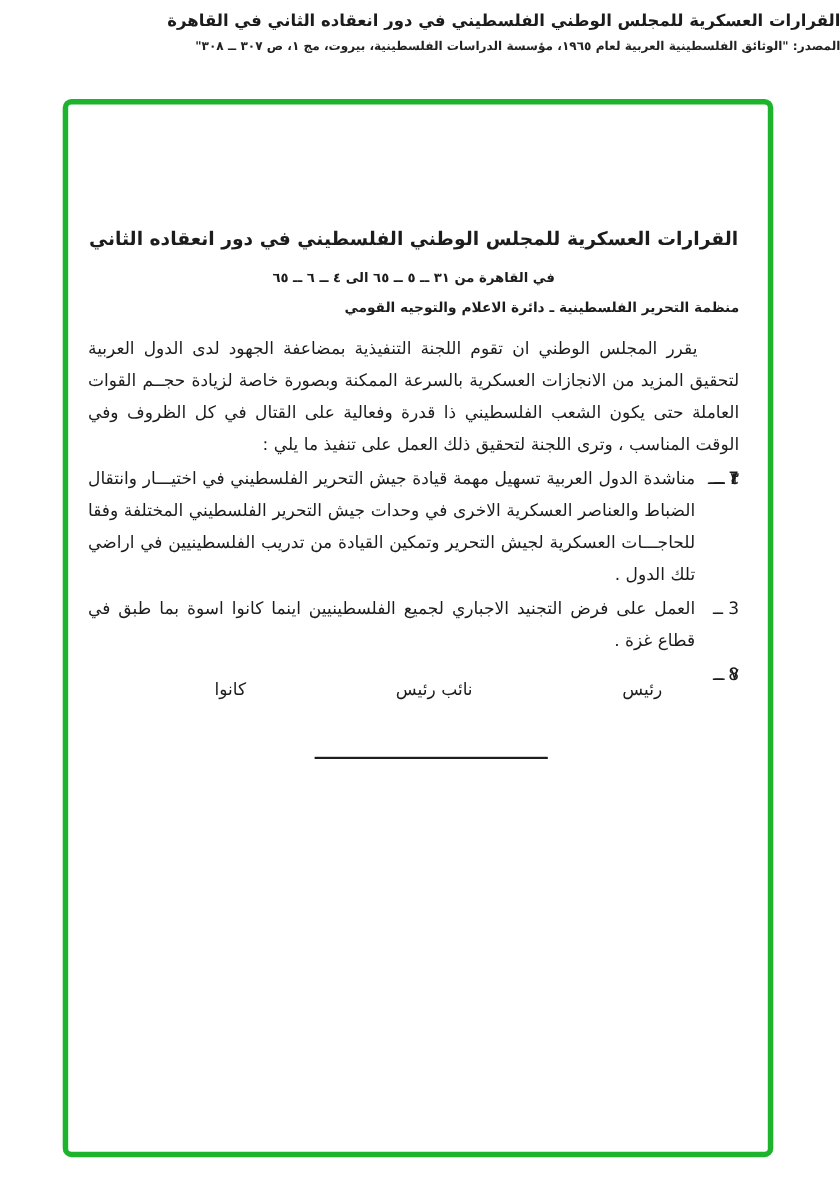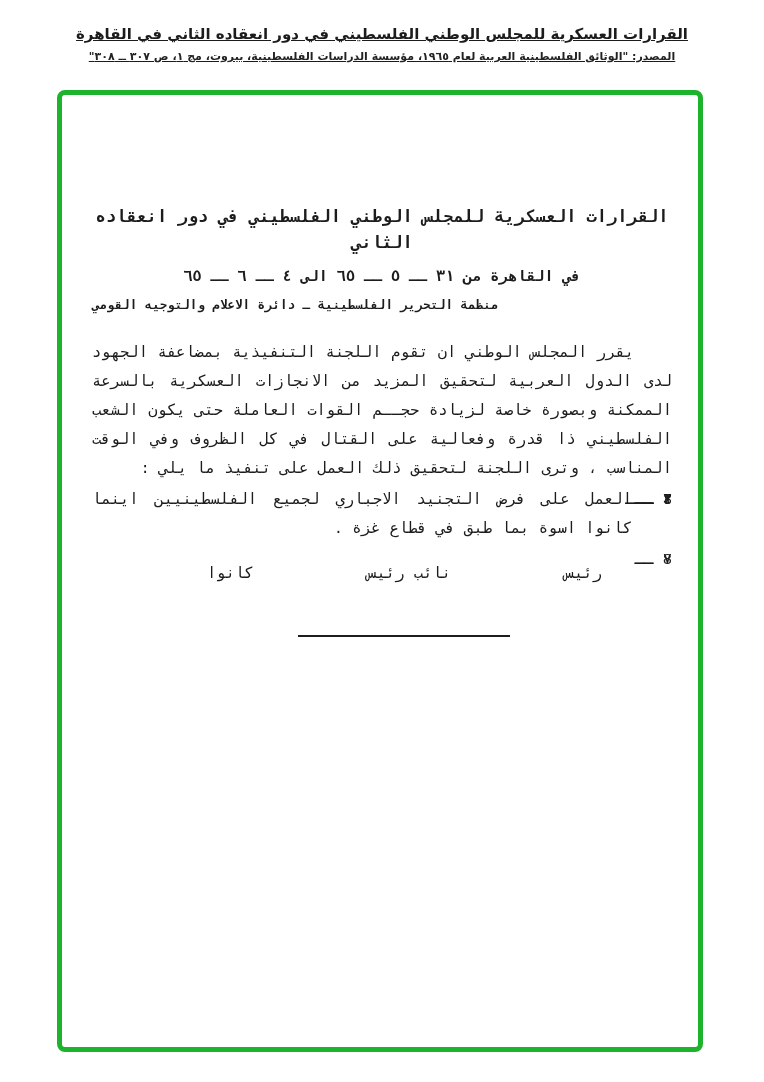--- a/index.html
+++ b/index.html
@@ -5,48 +5,47 @@
   * { box-sizing: border-box; margin: 0; padding: 0; }
   html, body {
     width: 764px; height: 1082px;
     background: #ffffff;
     font-family: "DejaVu Sans", sans-serif;
     color: #1c1c1c;
     direction: rtl;
     overflow: hidden;
   }
   
-  .scan-header { text-align: center; padding-top: 25px; text-decoration: underline; }
+  .scan-header { padding-top: 10px; }
   .scan-header .h-title {
     font-size: 15px; font-weight: bold; letter-spacing: 0;
   }
   .scan-header .h-source {
     font-size: 11px; font-weight: bold; margin-top: 7px; color: #222;
   }
   
   .page-border {
     position: absolute; left: 57px; top: 90px;
     width: 646px; height: 962px;
     border: 5px solid var(--green, #1db32c);
     border-radius: 8px;
     background: #fff;
   }
   
   .doc-content {
     position: absolute;
-    top: 205px; right: 92px; left: 92px;
+    top: 205px; right: 92px; left: 80px;
     font-size: 15.5px;
     line-height: 29px;
-    font-family: Liberation Mono, monospace;
   }
   .doc-title-1 { text-align: center; font-weight: bold; font-size: 17px; line-height: 26px; }
-  .doc-title-2 { text-align: center; font-weight: bold; font-size: 15px; line-height: 26px; margin-top: 8px; }
-  .doc-subtitle { text-align: left; font-weight: bold; font-size: 12.5px; line-height: 22px; margin-top: 4px; }
+  .doc-title-2 { text-align: center; font-weight: bold; font-size: 12px; line-height: 26px; margin-top: 8px; }
+  .doc-subtitle { text-align: right; font-weight: bold; font-size: 12.5px; line-height: 22px; margin-top: 4px; }
   .doc-intro {
-    margin-top: 22px;
+    margin-top: 12px;
     text-align: justify;
     text-indent: 38px;
   }
   .decision-list { margin-top: 2px; }
   .decision-item {
     position: relative;
     padding-right: 40px;
     text-align: justify;
     margin-top: 2px;
   }
@@ -91,20 +90,21 @@
       <span class="item-num">١ ـــ</span>
     </div>
     <div class="decision-item">
       <span class="item-num">7 ـــ</span>
     </div>
     <div class="decision-item">
       <span class="item-num">٣ ــ</span>
     </div>
     <div class="decision-item">
       <span class="item-num">٤ ــ</span>
+      <span class="item-text">مناشدة الدول العربية تسهيل مهمة قيادة جيش التحرير الفلسطيني في اختيـــار وانتقال الضباط والعناصر العسكرية الاخرى في وحدات جيش التحرير الفلسطيني المختلفة وفقا للحاجـــات العسكرية لجيش التحرير وتمكين القيادة من تدريب الفلسطينيين في اراضي تلك الدول .</span>
     </div>
     <div class="decision-item">
       <span class="item-num">3 ــ</span>
       <span class="item-text">العمل على فرض التجنيد الاجباري لجميع الفلسطينيين اينما كانوا اسوة بما طبق في قطاع غزة .</span>
     </div>
     <div class="decision-item">
       <span class="item-num">8 ــ</span>
     </div>
     <div class="decision-item">
       <span class="item-num">٧ ــ</span>

